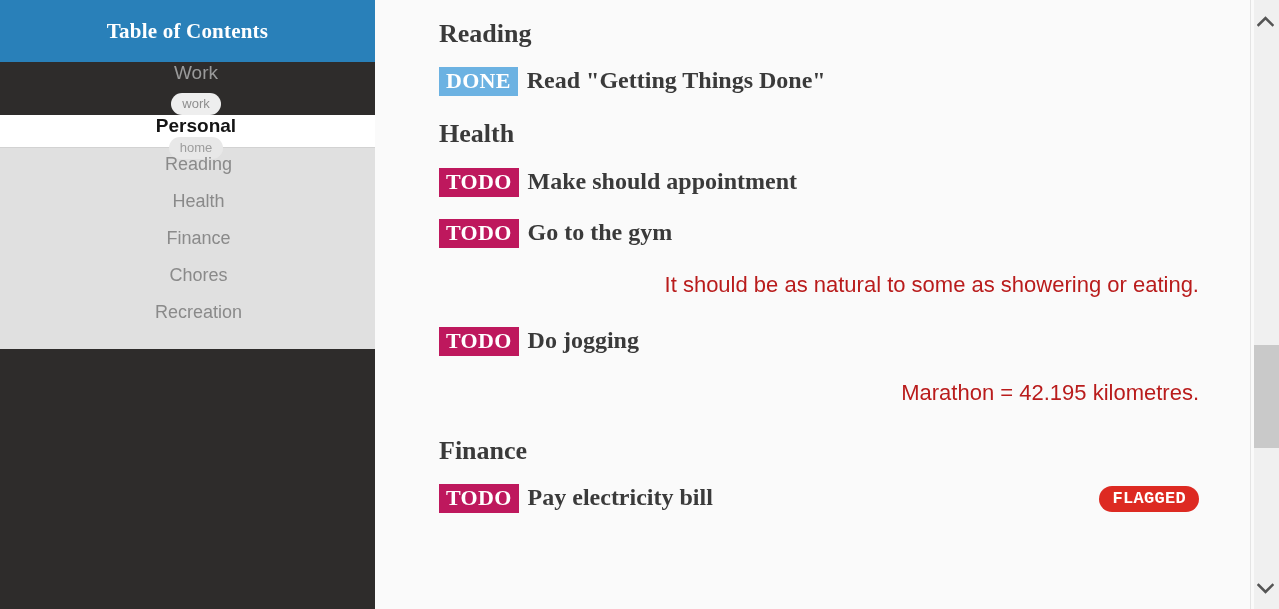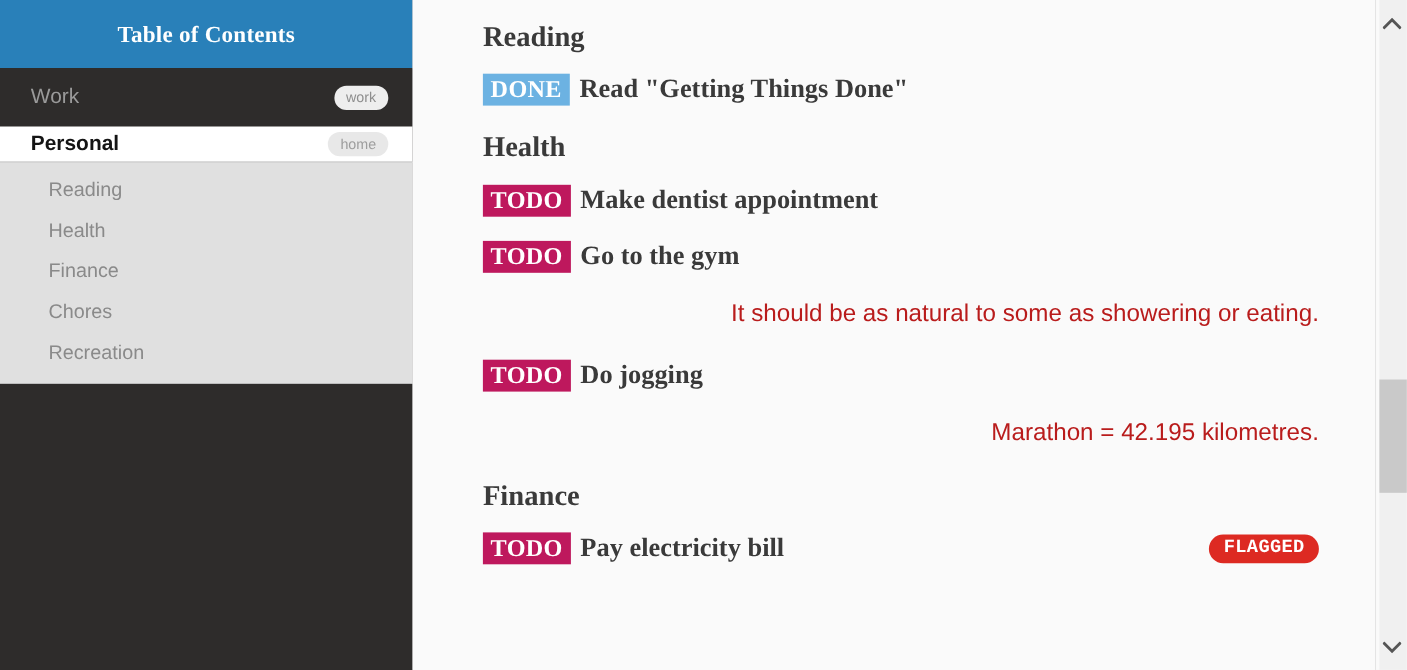--- a/index.html
+++ b/index.html
@@ -40,22 +40,23 @@
     justify-content: center;
     letter-spacing: .2px;
   }
 
   .nav-top { background: #2e2c2b; }
 
   .nav-row {
     display: flex;
     align-items: center;
     justify-content: space-between;
-    padding: 0 22px 0 28px;
+    padding: 0 22px 0 39px;
     position: relative;
+    flex-direction: column;
   }
 
   .nav-row.level1 {
     height: 38px;
   }
 
   .nav-row.work {
     height: 53px;
     background: #2e2c2b;
   }
@@ -287,21 +288,21 @@
           <span class="kw done">DONE</span>
           <span class="task-title">Read "Getting Things Done"</span>
         </div>
       </div>
 
       <h2 class="sec">Health</h2>
 
       <div class="task">
         <div class="task-main">
           <span class="kw todo">TODO</span>
-          <span class="task-title">Make dentist appointment</span>
+          <span class="task-title">Make should appointment</span>
         </div>
       </div>
 
       <div class="task">
         <div class="task-main">
           <span class="kw todo">TODO</span>
           <span class="task-title">Go to the gym</span>
         </div>
       </div>
 

